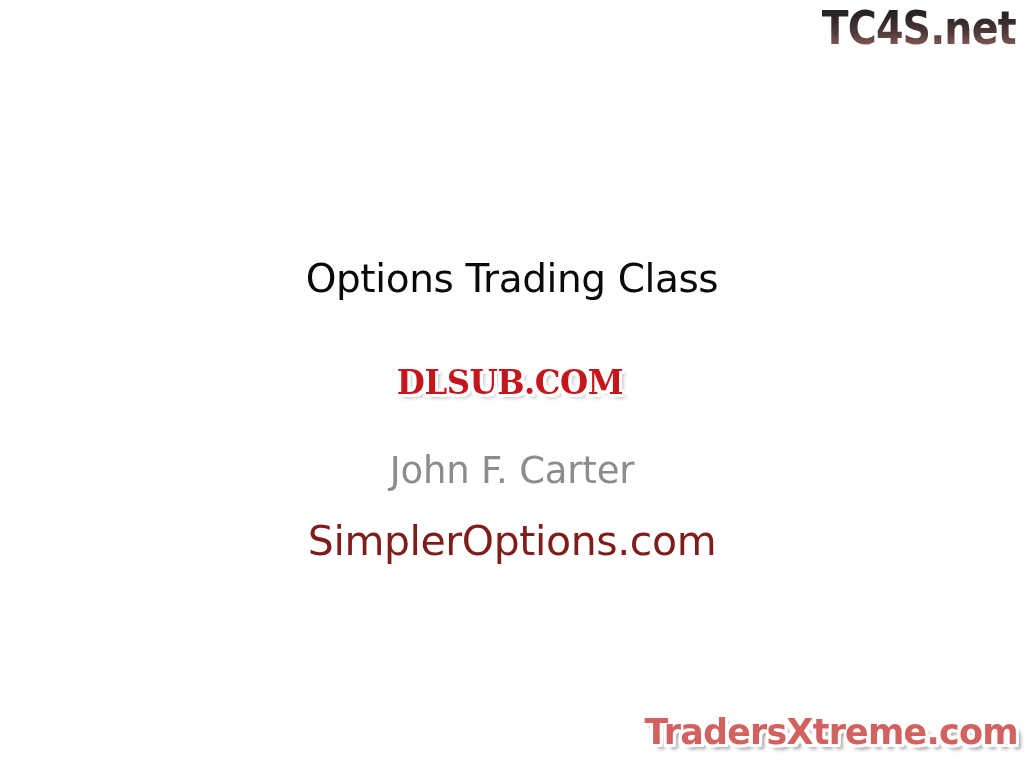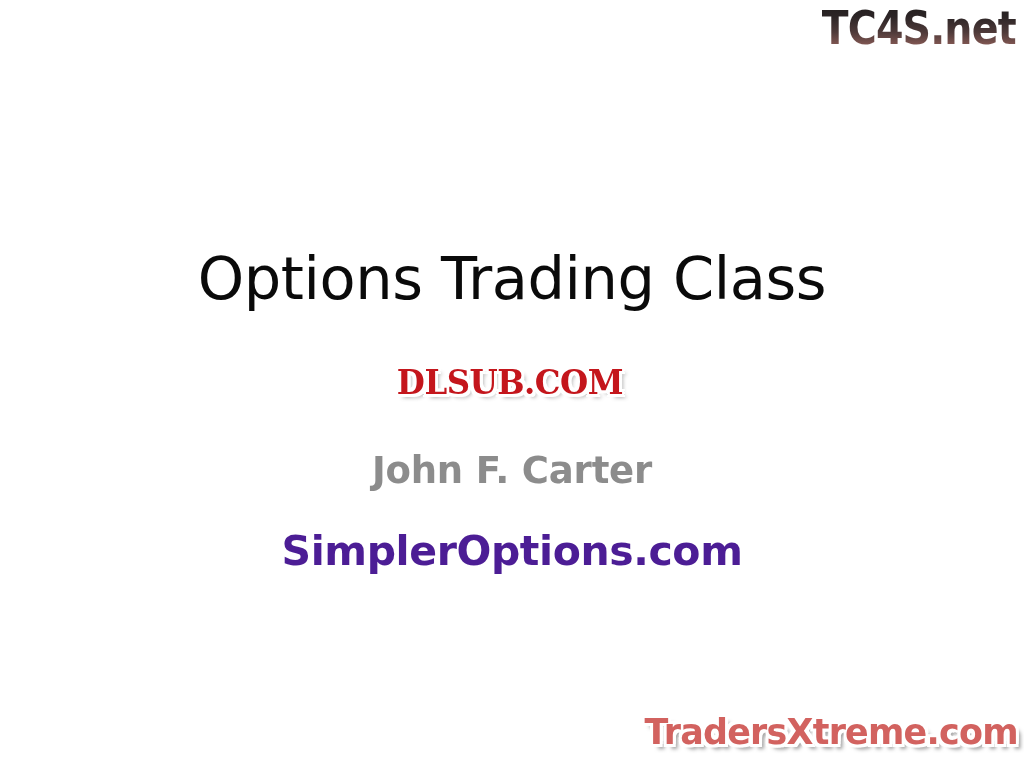--- a/index.html
+++ b/index.html
@@ -51,21 +51,21 @@
   .title-block {
     position: absolute;
     left: 0;
     top: 243px;
     width: 1024px;
     text-align: center;
   }
   .title-line {
     font-family: "DejaVu Sans", sans-serif;
     font-weight: 400;
-    font-size: 59px;
+    font-size: 39px;
     line-height: 72px;
     color: #0a0a0a;
     letter-spacing: -0.4px;
     white-space: nowrap;
   }
 
   
   .watermark {
     position: absolute;
     left: 368px;
@@ -99,34 +99,34 @@
   
   .subtitle-block {
     position: absolute;
     left: 0;
     top: 444px;
     width: 1024px;
     text-align: center;
   }
   .subtitle-name {
     font-family: "DejaVu Sans", sans-serif;
-    font-weight: 700;
+    font-weight: 400;
     font-size: 37px;
     line-height: 54px;
     color: #8c8c8c;
     letter-spacing: -0.2px;
     white-space: nowrap;
   }
   .subtitle-site {
-    margin-top: 28px;
+    margin-top: 18px;
     font-family: "DejaVu Sans", sans-serif;
-    font-weight: 700;
+    font-weight: 400;
     font-size: 41px;
     line-height: 50px;
-    color: #4c1d95;
+    color: #7f1d1d;
     letter-spacing: -0.4px;
     white-space: nowrap;
   }
 
   
   .brand-bottom {
     position: absolute;
     right: 6px;
     bottom: 16px;
     font-family: "DejaVu Sans", sans-serif;

